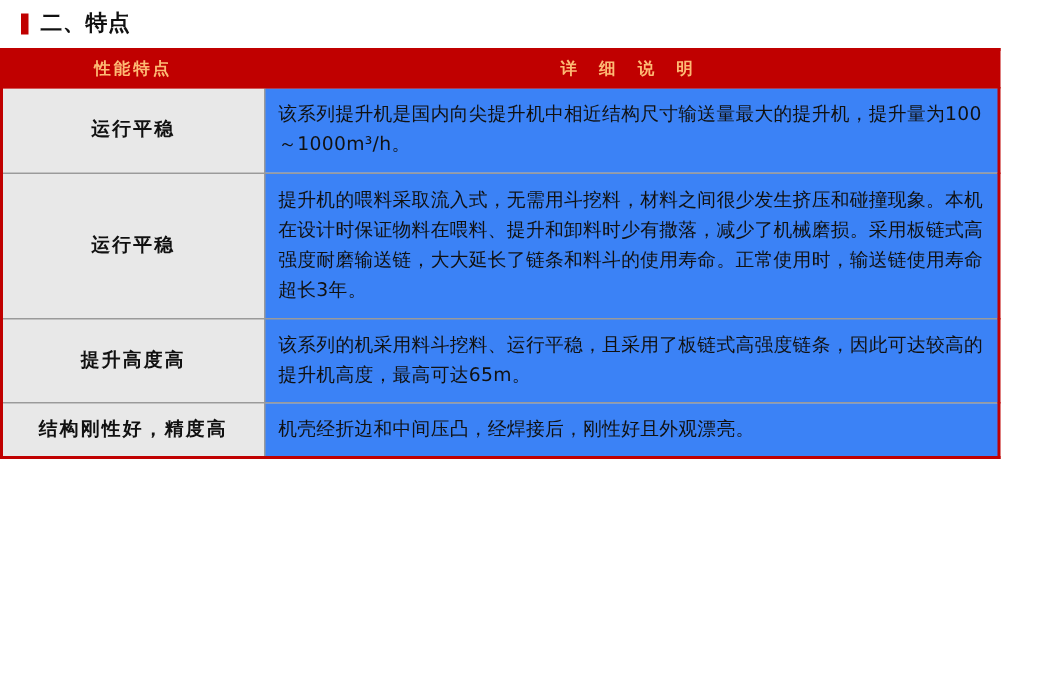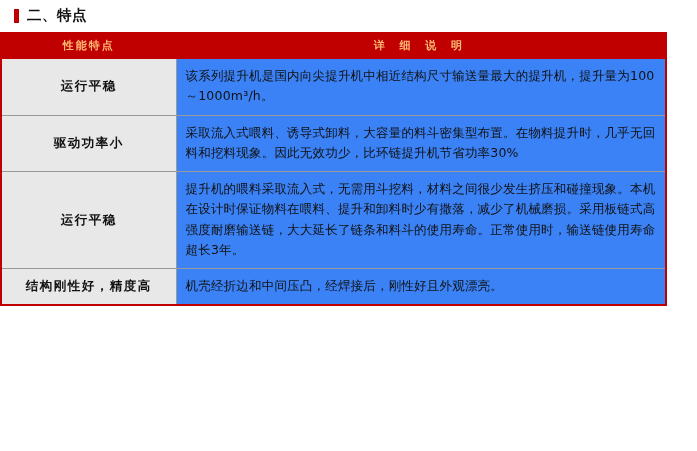--- a/index.html
+++ b/index.html
@@ -101,26 +101,26 @@
         <th class="h1">性能特点</th>
         <th class="h2">详 细 说 明</th>
       </tr>
     </thead>
     <tbody>
       <tr>
         <td class="feat">运行平稳</td>
         <td class="desc">该系列提升机是国内向尖提升机中相近结构尺寸输送量最大的提升机，提升量为100～1000m³/h。</td>
       </tr>
       <tr>
-        <td class="feat">驱动功率小</td>
-        <td class="desc">采取流入式喂料、诱导式卸料，大容量的料斗密集型布置。在物料提升时，几乎无回料和挖料现象。因此无效功少，比环链提升机节省功率30%</td>
+        <td class="feat">运行平稳</td>
+        <td class="desc">提升机的喂料采取流入式，无需用斗挖料，材料之间很少发生挤压和碰撞现象。本机在设计时保证物料在喂料、提升和卸料时少有撒落，减少了机械磨损。采用板链式高强度耐磨输送链，大大延长了链条和料斗的使用寿命。正常使用时，输送链使用寿命超长3年。</td>
       </tr>
       <tr>
-        <td class="feat">运行平稳</td>
-        <td class="desc">提升机的喂料采取流入式，无需用斗挖料，材料之间很少发生挤压和碰撞现象。本机在设计时保证物料在喂料、提升和卸料时少有撒落，减少了机械磨损。采用板链式高强度耐磨输送链，大大延长了链条和料斗的使用寿命。正常使用时，输送链使用寿命超长3年。</td>
+        <td class="feat">提升高度高</td>
+        <td class="desc">该系列的机采用料斗挖料、运行平稳，且采用了板链式高强度链条，因此可达较高的提升机高度，最高可达65m。</td>
       </tr>
       <tr>
         <td class="feat">结构刚性好，精度高</td>
         <td class="desc">机壳经折边和中间压凸，经焊接后，刚性好且外观漂亮。</td>
       </tr>
 
     </tbody>
   </table>
 
 </div>

